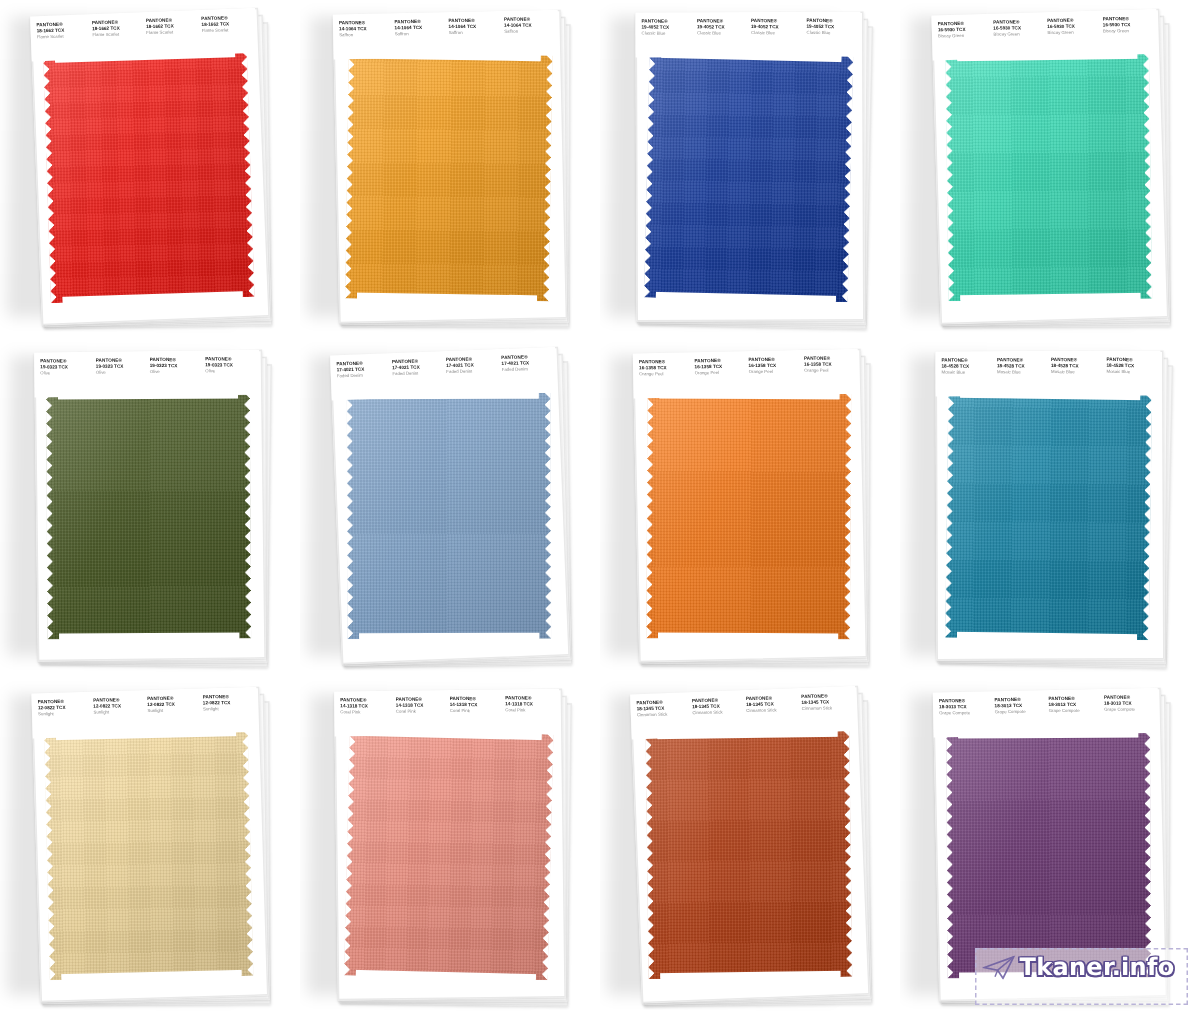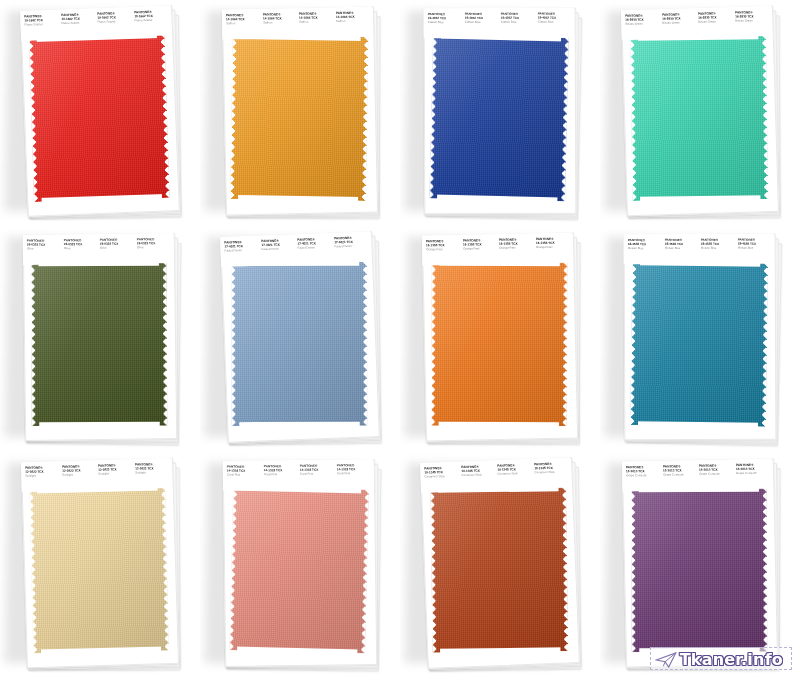--- a/index.html
+++ b/index.html
@@ -143,21 +143,21 @@
     transform:rotate(.8deg);
   }
 
   
   #watermark{
     position:absolute;
     right:8px;bottom:10px;
     display:flex;
     align-items:center;
     gap:3px;
-    padding:2px 8px 0 4px;
+    padding:2px 8px 15px 4px;
     border:1px dashed #b9b3d8;
     background:rgba(255,255,255,.55);
     z-index:50;
   }
   #watermark .plane{
     width:22px;height:16px;
     display:block;
     opacity:.85;
   }
   #watermark .wtext{

